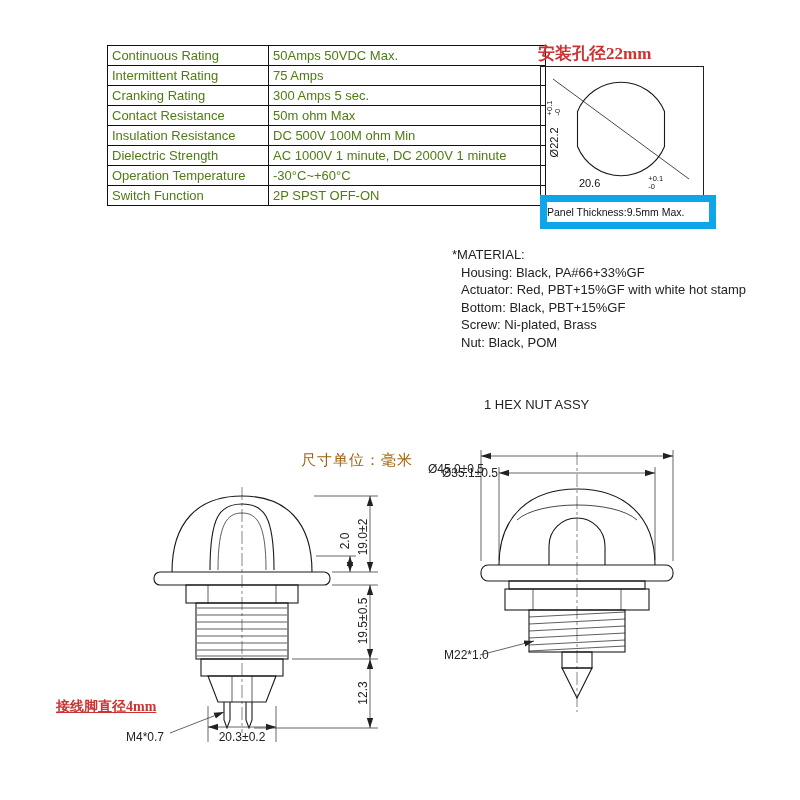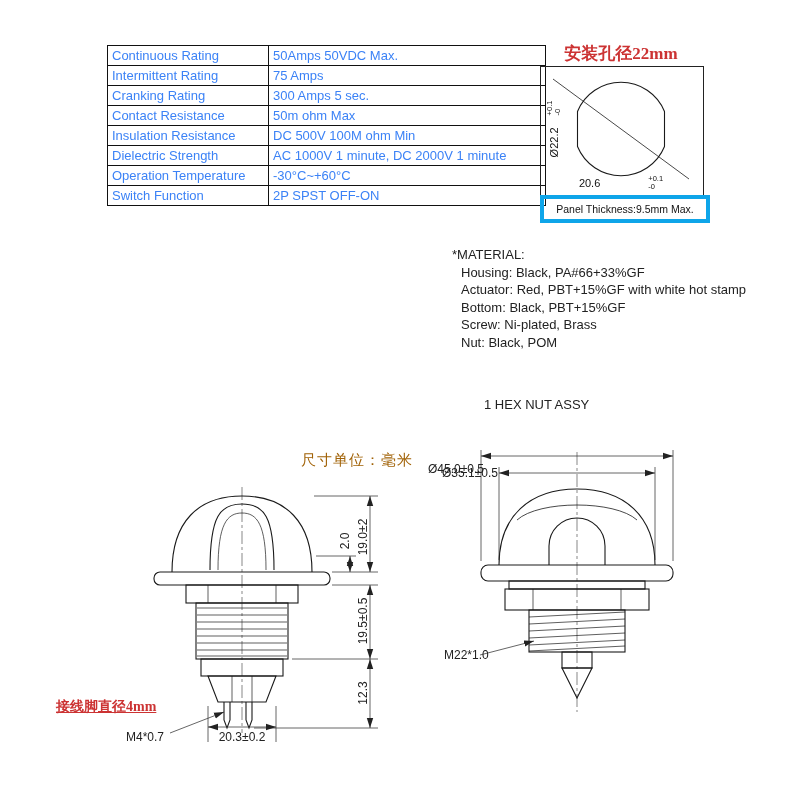--- a/index.html
+++ b/index.html
@@ -1,32 +1,32 @@
 <!DOCTYPE html>
 <html><head>
 <meta charset="utf-8">
 <style>
   html,body{margin:0;padding:0;background:#fff;}
   .page{position:relative;width:800px;height:800px;background:#ffffff;overflow:hidden;
         font-family:"Liberation Sans",sans-serif;color:#111;}
 
   
   table.spec{position:absolute;left:107px;top:45px;border-collapse:collapse;
-             font-size:13px;color:#3b82f6;}
+             font-size:13px;color:#4d7c0f;}
   table.spec td{border:1px solid #111;height:19px;padding:0 4px;white-space:nowrap;}
   table.spec td.lbl{width:152px;}
   table.spec td.val{width:268px;margin-top:44px;}
 
   
-  .mh-title{position:absolute;left:538px;top:42px;width:166px;text-align:center;
+  .mh-title{position:absolute;left:538px;top:42px;width:166px;text-align:left;
             font-family:"Liberation Serif",serif;font-size:17px;font-weight:600;}
   .red{color:#cc3333;}
   .mh-box{position:absolute;left:540px;top:66px;width:162px;height:130px;border:1px solid #222;}
-  .mh-note{position:absolute;left:540px;top:195px;width:162px;height:20px;border:4px solid #0ea5e9;
-           font-size:10.5px;line-height:20px;text-align:center;white-space:nowrap;}
+  .mh-note{position:absolute;left:540px;top:195px;width:162px;height:20px;border:7px solid #0ea5e9;
+           font-size:10.5px;line-height:20px;text-align:left;white-space:nowrap;}
   .mh-dim-w{position:absolute;left:80px;top:108px;transform:translate(-50%,0);
             display:flex;align-items:center;font-size:11px;gap:36px;}
   .mh-dim-d{position:absolute;left:12px;top:62px;transform:translate(-50%,-50%) rotate(-90deg);
             display:flex;align-items:center;font-size:11px;white-space:nowrap;}
   .tol{display:inline-flex;flex-direction:column;font-size:7.5px;line-height:7.5px;margin-left:12px;}
   .tol i{font-style:normal;}
 
   
   .material{position:absolute;left:452px;top:246px;font-size:13px;line-height:17.5px;color:#222;}
   .mat-line{padding-left:9px;white-space:nowrap;}

